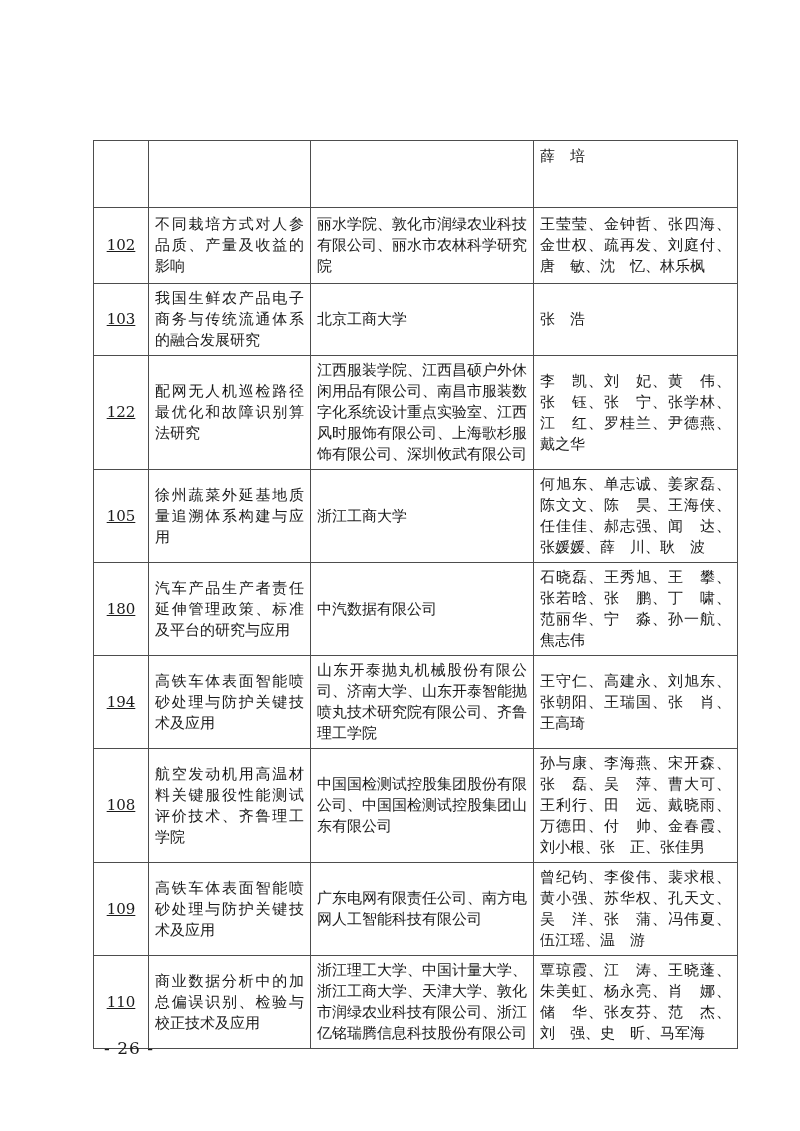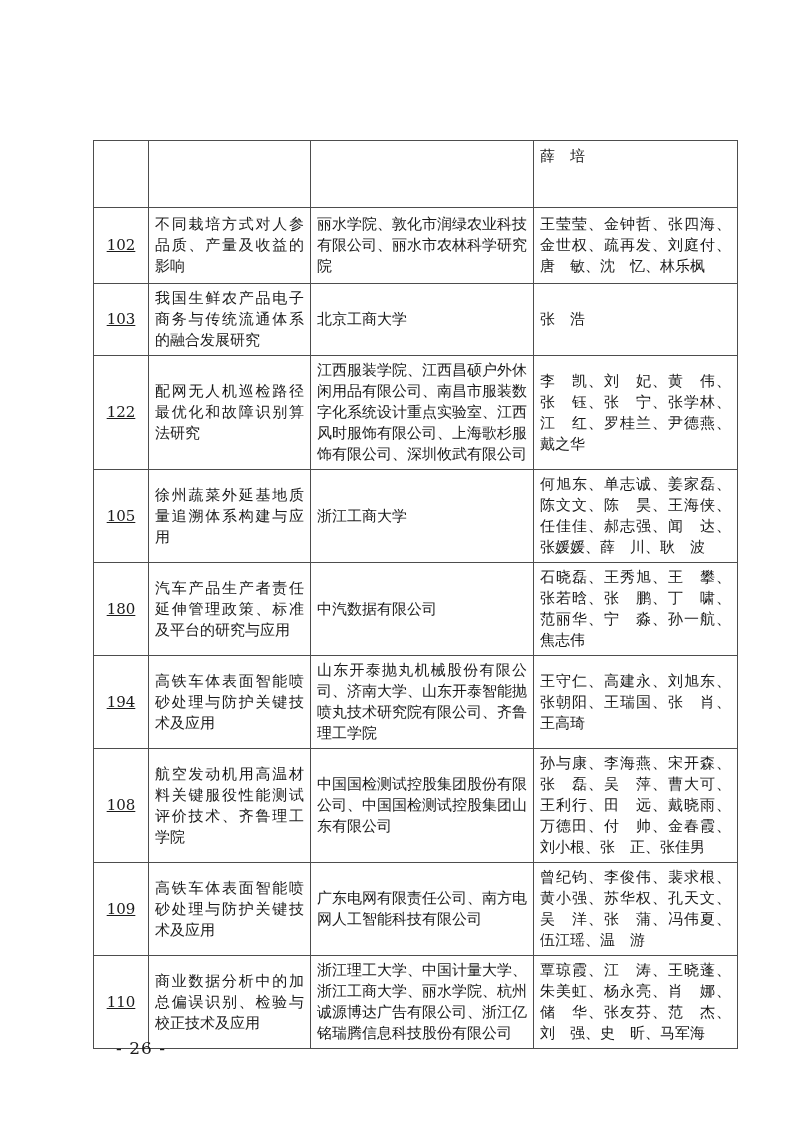--- a/index.html
+++ b/index.html
@@ -50,21 +50,20 @@
   tr.r8 { height:84px; }
   tr.r9 { height:82px; }
 
   .pageno {
     position:absolute;
     left:104px; top:1038px;
     font-size:17px;
     letter-spacing:1px;
     color:#1a1a1a;
     font-family:"DejaVu Serif","Liberation Serif",serif;
-    margin-left:12px;
   }
 </style>
 </head>
 <body>
 
 <div class="page">
 
   <table class="award">
     <colgroup>
       <col class="c1">
@@ -123,21 +122,21 @@
       </tr>
       <tr class="r8">
         <td class="c-no">109</td>
         <td class="c-title">高铁车体表面智能喷砂处理与防护关键技术及应用</td>
         <td class="c-orgs">广东电网有限责任公司、南方电网人工智能科技有限公司</td>
         <td class="c-names">曾纪钧、李俊伟、裴求根、黄小强、苏华权、孔天文、吴　洋、张　蒲、冯伟夏、伍江瑶、温　游</td>
       </tr>
       <tr class="r9">
         <td class="c-no">110</td>
         <td class="c-title">商业数据分析中的加总偏误识别、检验与校正技术及应用</td>
-        <td class="c-orgs">浙江理工大学、中国计量大学、浙江工商大学、丽水学院、杭州诚源博达广告有限公司、浙江亿铭瑞腾信息科技股份有限公司</td>
+        <td class="c-orgs">浙江理工大学、中国计量大学、浙江工商大学、天津大学、敦化市润绿农业科技有限公司、浙江亿铭瑞腾信息科技股份有限公司</td>
         <td class="c-names">覃琼霞、江　涛、王晓蓬、朱美虹、杨永亮、肖　娜、储　华、张友芬、范　杰、刘　强、史　昕、马军海</td>
       </tr>
     </tbody>
   </table>
 
   <div class="pageno">- 26 -</div>
 
 </div>
 
 </body></html>

